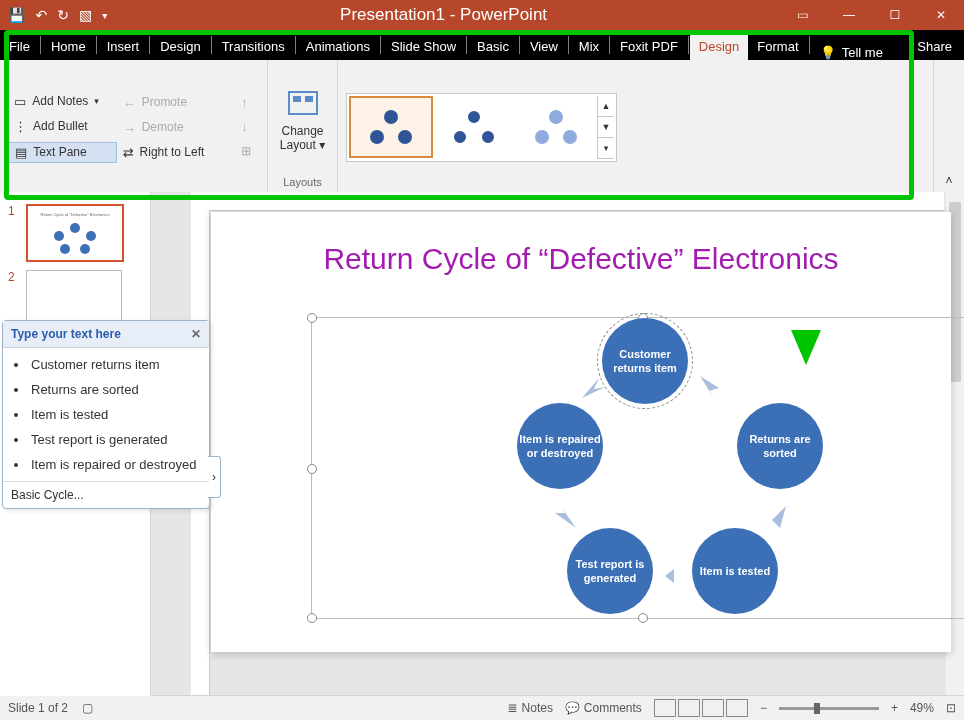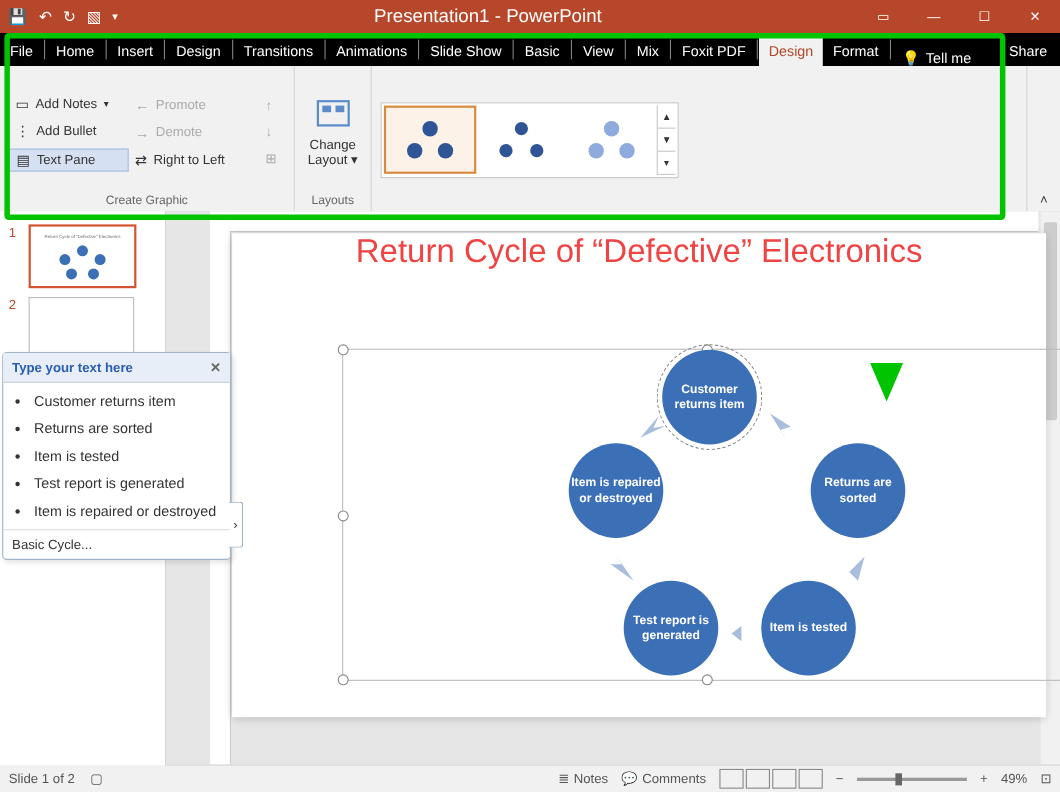--- a/index.html
+++ b/index.html
@@ -36,21 +36,21 @@
 .gspin{display:flex;flex-direction:column;width:16px;border-left:1px solid #C8C8C8}
 .gspin div{height:20px;display:flex;align-items:center;justify-content:center;border-bottom:1px solid #C8C8C8;cursor:pointer;font-size:9px}
 .workspace{position:absolute;top:192px;left:0;right:0;bottom:24px;display:flex;background:#E6E6E6}
 .thumbs{width:150px;background:#fff;border-right:1px solid #D4D4D4;padding:8px 0;position:relative;z-index:1}
 .thumb-row{display:flex;align-items:flex-start;gap:6px;padding:4px 8px}
 .thumb-num{font-size:12px;color:#B7472A;width:12px}
 .thumb{width:94px;height:54px;border:1px solid #BBB;background:#fff;position:relative}
 .thumb.active{border:2px solid #D35230}
 .slide-area{flex:1;position:relative;overflow:hidden}
 .slide{position:absolute;left:60px;top:20px;width:740px;height:440px;background:#fff;box-shadow:0 2px 8px rgba(0,0,0,.2)}
-.slide-title{font-family:"Segoe UI Light",sans-serif;font-size:30px;font-weight:300;color:#ef4444;text-align:center;}
+.slide-title{font-family:"Segoe UI Light",sans-serif;font-size:30px;font-weight:300;color:#a21caf;text-align:center;margin-top:30px}
 .textpane{position:absolute;left:2px;top:320px;width:206px;background:#fff;border:1px solid #9FB4C9;border-radius:4px;z-index:10;box-shadow:2px 2px 5px rgba(0,0,0,.1)}
 .tp-head{background:#E8EEF7;padding:6px 8px;display:flex;justify-content:space-between;align-items:center;border-bottom:1px solid #C5D2E0;color:#2A5DB0;font-weight:bold}
 .tp-body{padding:4px;max-height:200px;overflow:auto;border-bottom:1px solid #DDD;position:relative}
 .tp-body ul{margin:0;padding:0 0 0 22px}
 .tp-body li{padding:5px 2px;font-size:13px}
 .tp-foot{padding:6px 8px;font-size:12px}
 .tp-tab{position:absolute;right:-12px;top:135px;width:12px;height:40px;background:#fff;border:1px solid #9FB4C9;border-left:none;border-radius:0 3px 3px 0;display:flex;align-items:center;justify-content:center;cursor:pointer}
 .smartart-sel{position:absolute;left:100px;top:105px;width:660px;height:300px;border:1px solid #BBB}
 .sa-handle{position:absolute;width:8px;height:8px;background:#fff;border:1px solid #888;border-radius:50%}
 .cycle-node{position:absolute;width:86px;height:86px;border-radius:50%;background:#3B6FB6;color:#fff;font-size:11px;display:flex;align-items:center;justify-content:center;text-align:center;font-weight:600;line-height:1.3}
@@ -163,21 +163,20 @@
               <span>↑</span>
             </div>
         <div class="cg-btn disabled">
               <span>↓</span>
             </div>
         <div class="cg-btn disabled">
               <span>⊞</span>
             </div>
       </div>
     </div>
-    <div class="group-label">Create Graphic</div>
   </div>
 
   <div class="group" style="width:70px">
     <div class="group-body">
       <div class="vbtn">
         <svg class="bi">
               <rect x="2" y="4" width="28" height="22" fill="none" stroke="#5B8BC9" stroke-width="2"></rect>
               <rect x="6" y="8" width="8" height="6" fill="#5B8BC9"></rect>
               <rect x="18" y="8" width="8" height="6" fill="#5B8BC9"></rect>
             </svg>

